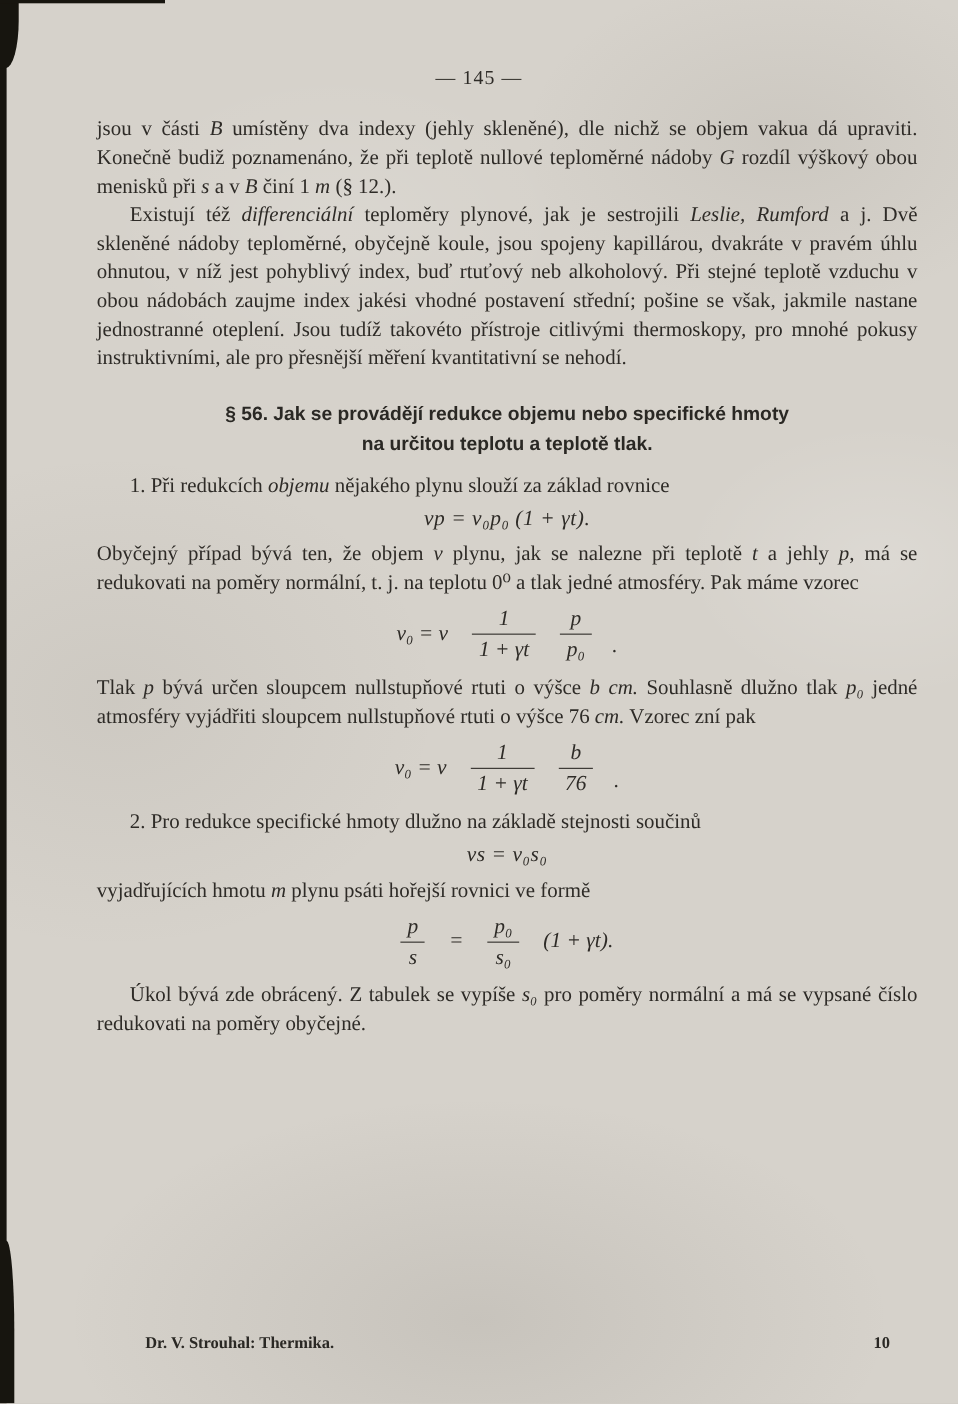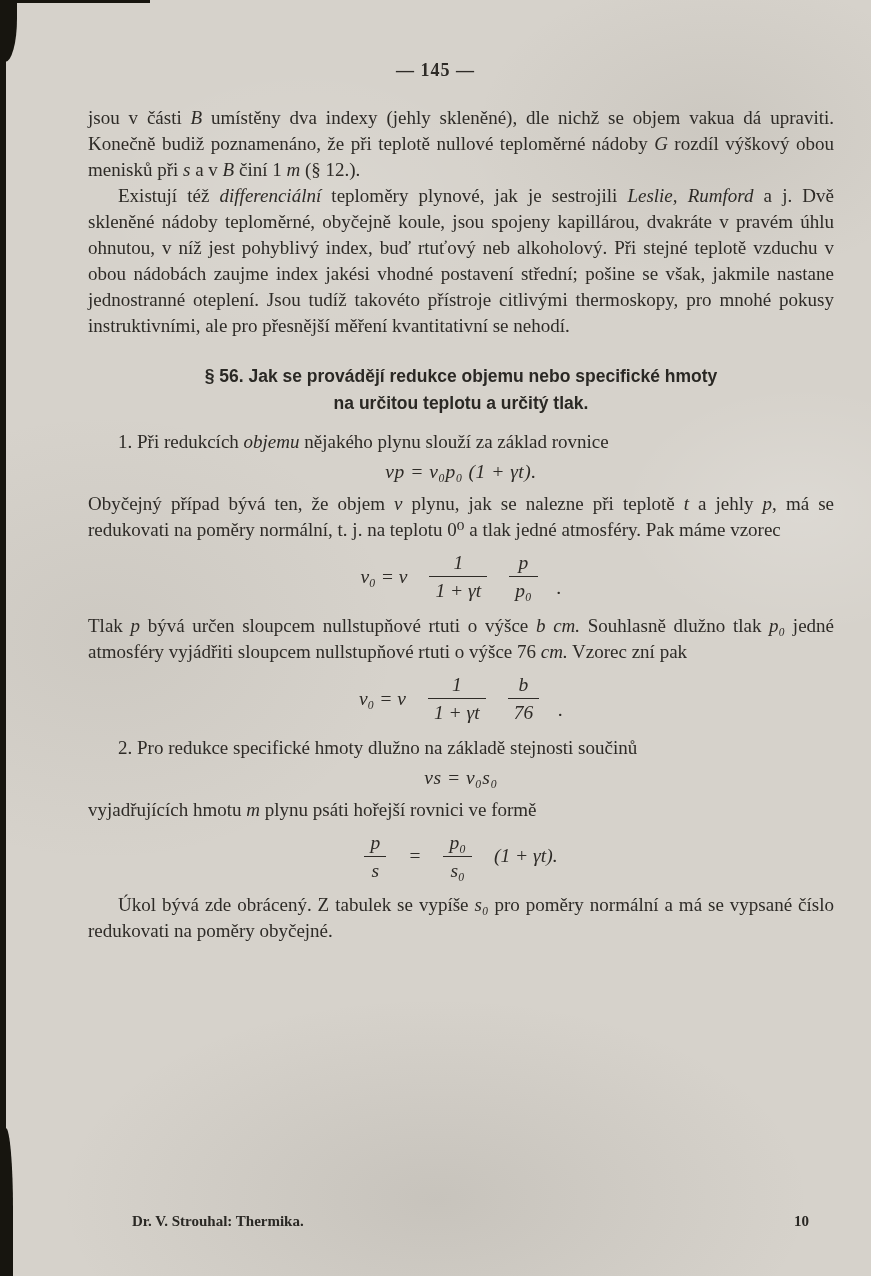--- a/index.html
+++ b/index.html
@@ -26,21 +26,20 @@
   .edge-left { left: 0; top: 0; width: 6px; height: 1276px; }
   .edge-tl { left: 0; top: 0; width: 17px; height: 62px; border-radius: 0 0 70% 0; }
   .edge-top { left: 0; top: 0; width: 150px; height: 3px; }
   .edge-bl { left: 0; top: 1128px; width: 13px; height: 148px; border-radius: 0 55% 0 0; }
 
   .page-number {
     padding-top: 60px;
     text-align: center;
     font-size: 18px;
     letter-spacing: 1px;
-    font-weight: bold;
   }
   .content { padding: 24px 37px 0 88px; }
 
   .para {
     margin: 0;
     text-align: justify;
     font-size: 19px;
     line-height: 26px;
   }
   .indent { text-indent: 30px; }
@@ -104,21 +103,21 @@
   <div class="page-number">— 145 —</div>
 
   <div class="content">
 
     <p class="para"><span>jsou v části </span><span class="it">B</span><span> umístěny dva indexy (jehly skleněné), dle nichž se objem vakua dá upraviti. Konečně budiž poznamenáno, že při teplotě nullové teploměrné nádoby </span><span class="it">G</span><span> rozdíl výškový obou menisků při </span><span class="it">s</span><span> a v </span><span class="it">B</span><span> činí 1 </span><span class="it">m</span><span> (§ 12.).</span></p>
 
     <p class="para indent"><span>Existují též </span><span class="it">differenciální</span><span> teploměry plynové, jak je sestrojili </span><span class="it">Leslie, Rumford</span><span> a j. Dvě skleněné nádoby teploměrné, obyčejně koule, jsou spojeny kapillárou, dvakráte v pravém úhlu ohnutou, v níž jest pohyblivý index, buď rtuťový neb alkoholový. Při stejné teplotě vzduchu v obou nádobách zaujme index jakési vhodné postavení střední; pošine se však, jakmile nastane jednostranné oteplení. Jsou tudíž takovéto přístroje citlivými thermoskopy, pro mnohé pokusy instruktivními, ale pro přesnější měření kvantitativní se nehodí.</span></p>
 
     <div class="heading">
       <div>§ 56. Jak se provádějí redukce objemu nebo specifické hmoty</div>
-      <div>na určitou teplotu a určitý tlak.</div>
+      <div>na určitou teplotu a teplotě tlak.</div>
     </div>
 
     <p class="para indent"><span>1. Při redukcích </span><span class="it">objemu</span><span> nějakého plynu slouží za základ rovnice</span></p>
 
     <div class="formula simple">vp = v₀p₀ (1 + γt).</div>
 
     <p class="para"><span>Obyčejný případ bývá ten, že objem </span><span class="it">v</span><span> plynu, jak se nalezne při teplotě </span><span class="it">t</span><span> a jehly </span><span class="it">p</span><span>, má se redukovati na poměry normální, t. j. na teplotu 0⁰ a tlak jedné atmosféry. Pak máme vzorec</span></p>
 
     <div class="frac-row">
       <span>v₀ = v</span>

